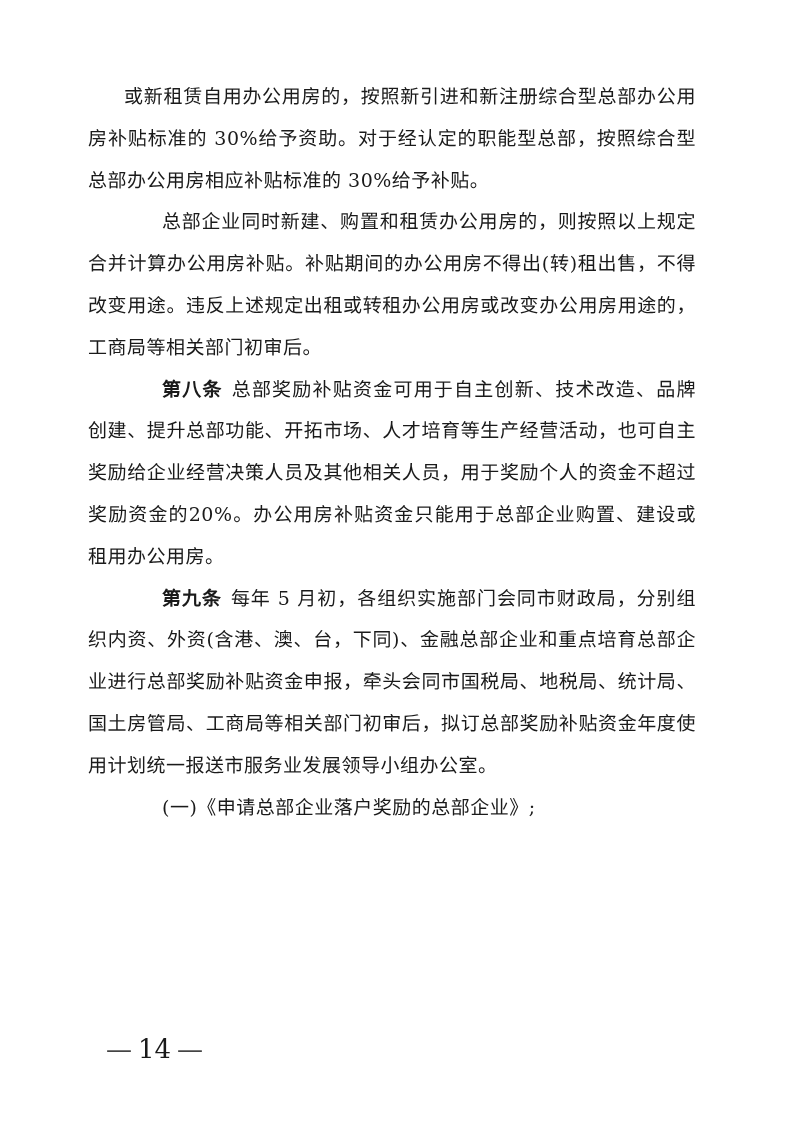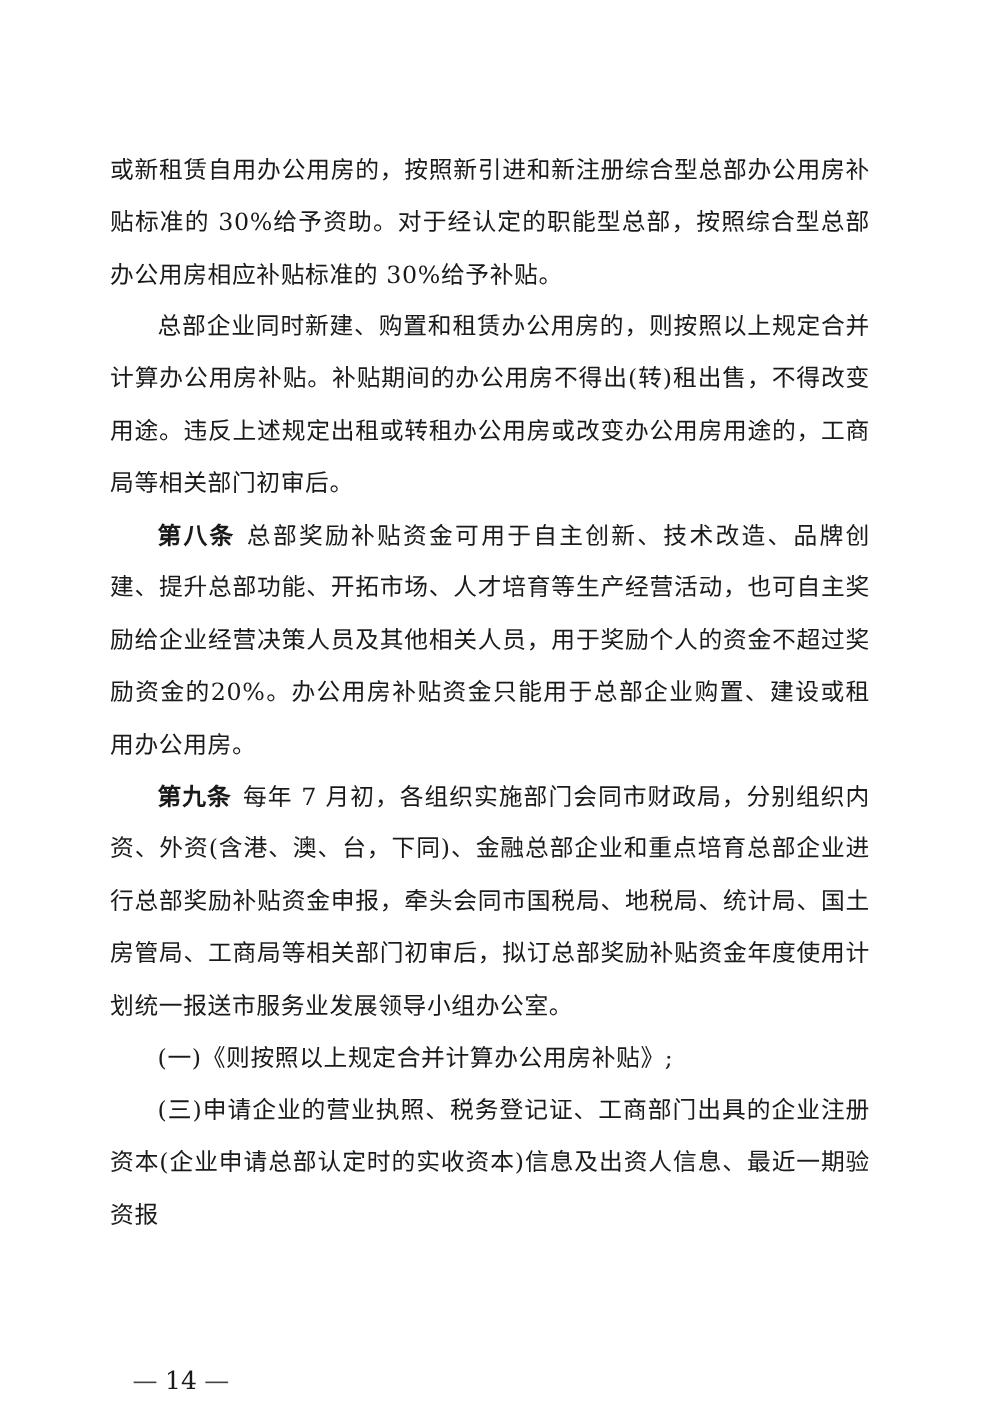--- a/index.html
+++ b/index.html
@@ -14,46 +14,47 @@
     background: #ffffff;
     overflow: hidden;
     font-family: "DejaVu Serif", "Liberation Serif", serif;
     color: #1a1a1a;
   }
   .content {
     position: absolute;
     left: 88px;
     top: 0;
     width: 608px;
-    padding-top: 116px;
+    padding-top: 76px;
     font-size: 19px;
     line-height: 41.8px;
     text-align: justify;
     letter-spacing: 0.5px;
   }
   .para {
     margin: 0;
     text-indent: 2em;
   }
   .para.no-indent {
     text-indent: 0;
   }
   .lead {
     font-weight: bold;
     font-family: "DejaVu Sans", "Liberation Sans", sans-serif;
     font-size: 19px;
+    margin-left: 36px;
   }
   .lead:not(:empty) {
     margin-right: 9px;
   }
   .footer {
     position: absolute;
     left: 100px;
-    top: 1090px;
-    font-size: 20px;
+    top: 1035px;
+    font-size: 26px;
     line-height: 28px;
     letter-spacing: 0;
     color: #1a1a1a;
   }
   .footer .dash {
     color: #444;
     padding: 0 6px;
   }
 </style>
 </head>
@@ -62,27 +63,26 @@
 <div class="page">
 
   <div class="content">
 
     <p class="para no-indent"><span class="lead"></span><span>或新租赁自用办公用房的，按照新引进和新注册综合型总部办公用房补贴标准的 30%给予资助。对于经认定的职能型总部，按照综合型总部办公用房相应补贴标准的 30%给予补贴。</span></p>
 
     <p class="para"><span class="lead"></span><span>总部企业同时新建、购置和租赁办公用房的，则按照以上规定合并计算办公用房补贴。补贴期间的办公用房不得出(转)租出售，不得改变用途。违反上述规定出租或转租办公用房或改变办公用房用途的，工商局等相关部门初审后。</span></p>
 
     <p class="para"><span class="lead">第八条</span><span>总部奖励补贴资金可用于自主创新、技术改造、品牌创建、提升总部功能、开拓市场、人才培育等生产经营活动，也可自主奖励给企业经营决策人员及其他相关人员，用于奖励个人的资金不超过奖励资金的20%。办公用房补贴资金只能用于总部企业购置、建设或租用办公用房。</span></p>
 
-    <p class="para"><span class="lead">第九条</span><span>每年 7 月初，各组织实施部门会同市财政局，分别组织内资、外资(含港、澳、台，下同)、金融总部企业和重点培育总部企业进行总部奖励补贴资金申报，牵头会同市国税局、地税局、统计局、国土房管局、工商局等相关部门初审后，拟订总部奖励补贴资金年度使用计划统一报送市服务业发展领导小组办公室。</span></p>
+    <p class="para"><span class="lead">第九条</span><span>每年 5 月初，各组织实施部门会同市财政局，分别组织内资、外资(含港、澳、台，下同)、金融总部企业和重点培育总部企业进行总部奖励补贴资金申报，牵头会同市国税局、地税局、统计局、国土房管局、工商局等相关部门初审后，拟订总部奖励补贴资金年度使用计划统一报送市服务业发展领导小组办公室。</span></p>
 
 
-    <p class="para"><span class="lead"></span><span>(一)《则按照以上规定合并计算办公用房补贴》;</span></p>
+    <p class="para"><span class="lead"></span><span>(一)《申请总部企业落户奖励的总部企业》;</span></p>
 
 
-    <p class="para"><span class="lead"></span><span>(三)申请企业的营业执照、税务登记证、工商部门出具的企业注册资本(企业申请总部认定时的实收资本)信息及出资人信息、最近一期验资报</span></p>
 
   </div>
 
   <div class="footer">
     <span class="dash">—</span><span>14</span><span class="dash">—</span>
   </div>
 
 </div>
 
 </body></html>

